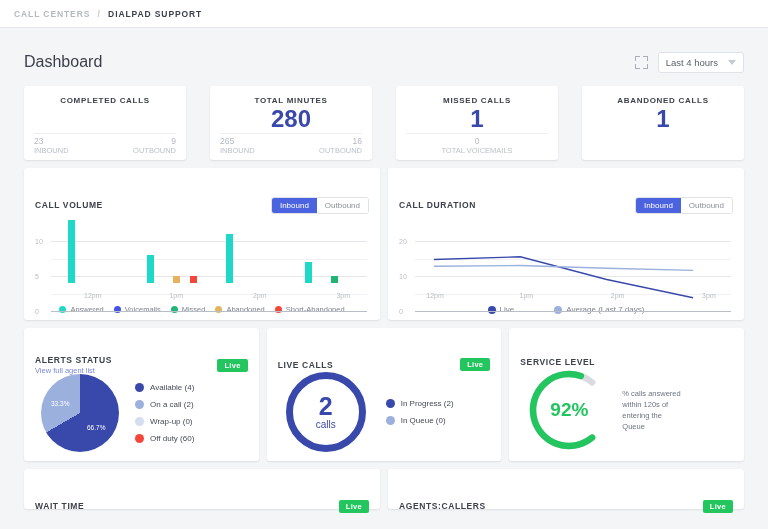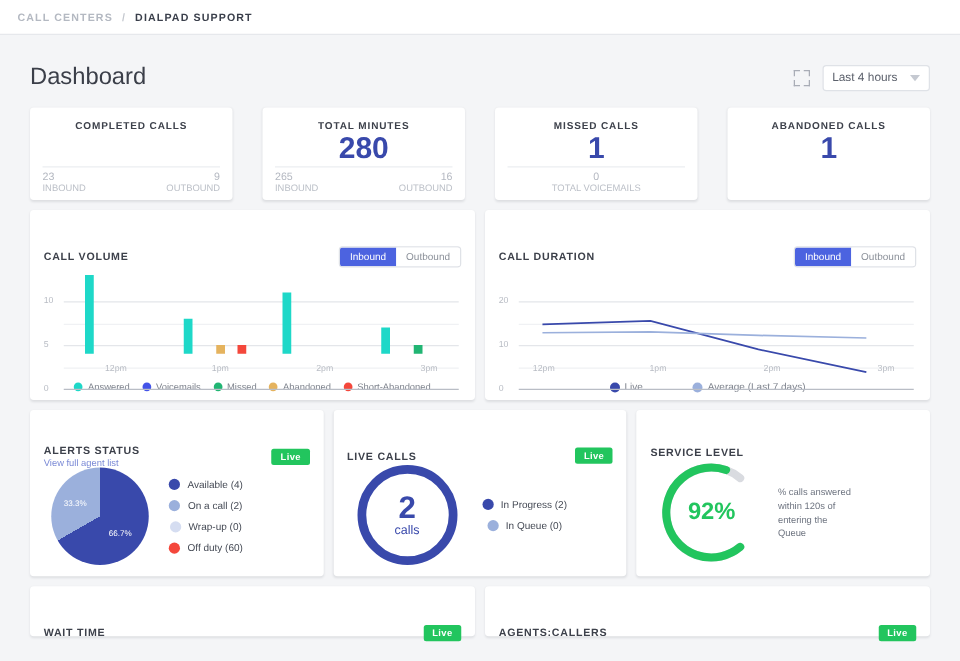--- a/index.html
+++ b/index.html
@@ -34,21 +34,21 @@
   }
   .alert-face:before, .alert-face:after {
     content:""; position:absolute; top:3.5px; width:2px; height:2px;
     background:#7a4a10; border-radius:50%;
   }
   .alert-face:before { left:2.5px; } .alert-face:after { right:2.5px; }
 
   
   .page { padding: 14px 24px 0 24px; }
   .page-head { display: flex; align-items: center; height: 40px; }
-  .page-title { font-size: 19px; color: #3b3f49; font-weight: 400; }
+  .page-title { font-size: 16px; color: #3b3f49; font-weight: 400; }
   .page-head-right { margin-left: auto; display: flex; align-items: center; gap: 10px; }
   .expand-icon { width: 13px; height: 13px; position: relative; cursor: pointer; }
   .expand-icon i {
     position: absolute; width: 5px; height: 5px; border: 1.4px solid #a9adb6;
   }
   .expand-icon i:nth-child(1) { top:0; left:0; border-right:none; border-bottom:none; }
   .expand-icon i:nth-child(2) { top:0; right:0; border-left:none; border-bottom:none; }
   .expand-icon i:nth-child(3) { bottom:0; left:0; border-right:none; border-top:none; }
   .expand-icon i:nth-child(4) { bottom:0; right:0; border-left:none; border-top:none; }
   .range-select {
@@ -101,21 +101,21 @@
 
   
   .widget-row { display: flex; gap: 8px; margin-top: 8px; }
   .widget { flex: 1; height: 133px; padding: 9px 11px; display: flex; flex-direction: column; position: relative; }
   .live {
     margin-left: auto; background: #22c55e; color: #fff; font-size: 7.5px;
     font-weight: 700; padding: 2px 7px; border-radius: 2px; letter-spacing: .3px; cursor: pointer;
   }
   .sublink { font-size: 7.5px; color: #7b8ad6; margin-top: 1px; }
   .widget-body { flex: 1; display: flex; align-items: center; }
-  .wlegend { display: flex; flex-direction: column; gap: 8px; align-items: center; }
+  .wlegend { display: flex; flex-direction: column; gap: 8px; }
   .wlegend .it { display: flex; align-items: center; gap: 6px; font-size: 8px; color: #454a55; }
   .wlegend .dot { width: 9px; height: 9px; }
   .pie-wrap { position: relative; width: 78px; height: 78px; margin-left: 6px; margin-right: 16px; }
   .pie { width: 78px; height: 78px; border-radius: 50%; }
   .pie-pct { position: absolute; font-size: 6.5px; color: #fff; }
   .donut { width: 80px; height: 80px; border-radius: 50%; border: 7px solid #3949ab; display: flex; flex-direction: column; align-items: center; justify-content: center; margin-left: 8px; margin-right: 20px; }
   .donut .n { font-size: 25px; font-weight: 700; color: #3949ab; line-height: 25px; }
   .donut .t { font-size: 10px; color: #3949ab; }
   .gauge-wrap { width: 86px; height: 86px; position: relative; margin-left: 6px; margin-right: 10px; }
   .gauge-note { font-size: 7.5px; color: #6e7480; line-height: 11px; max-width: 62px; }

